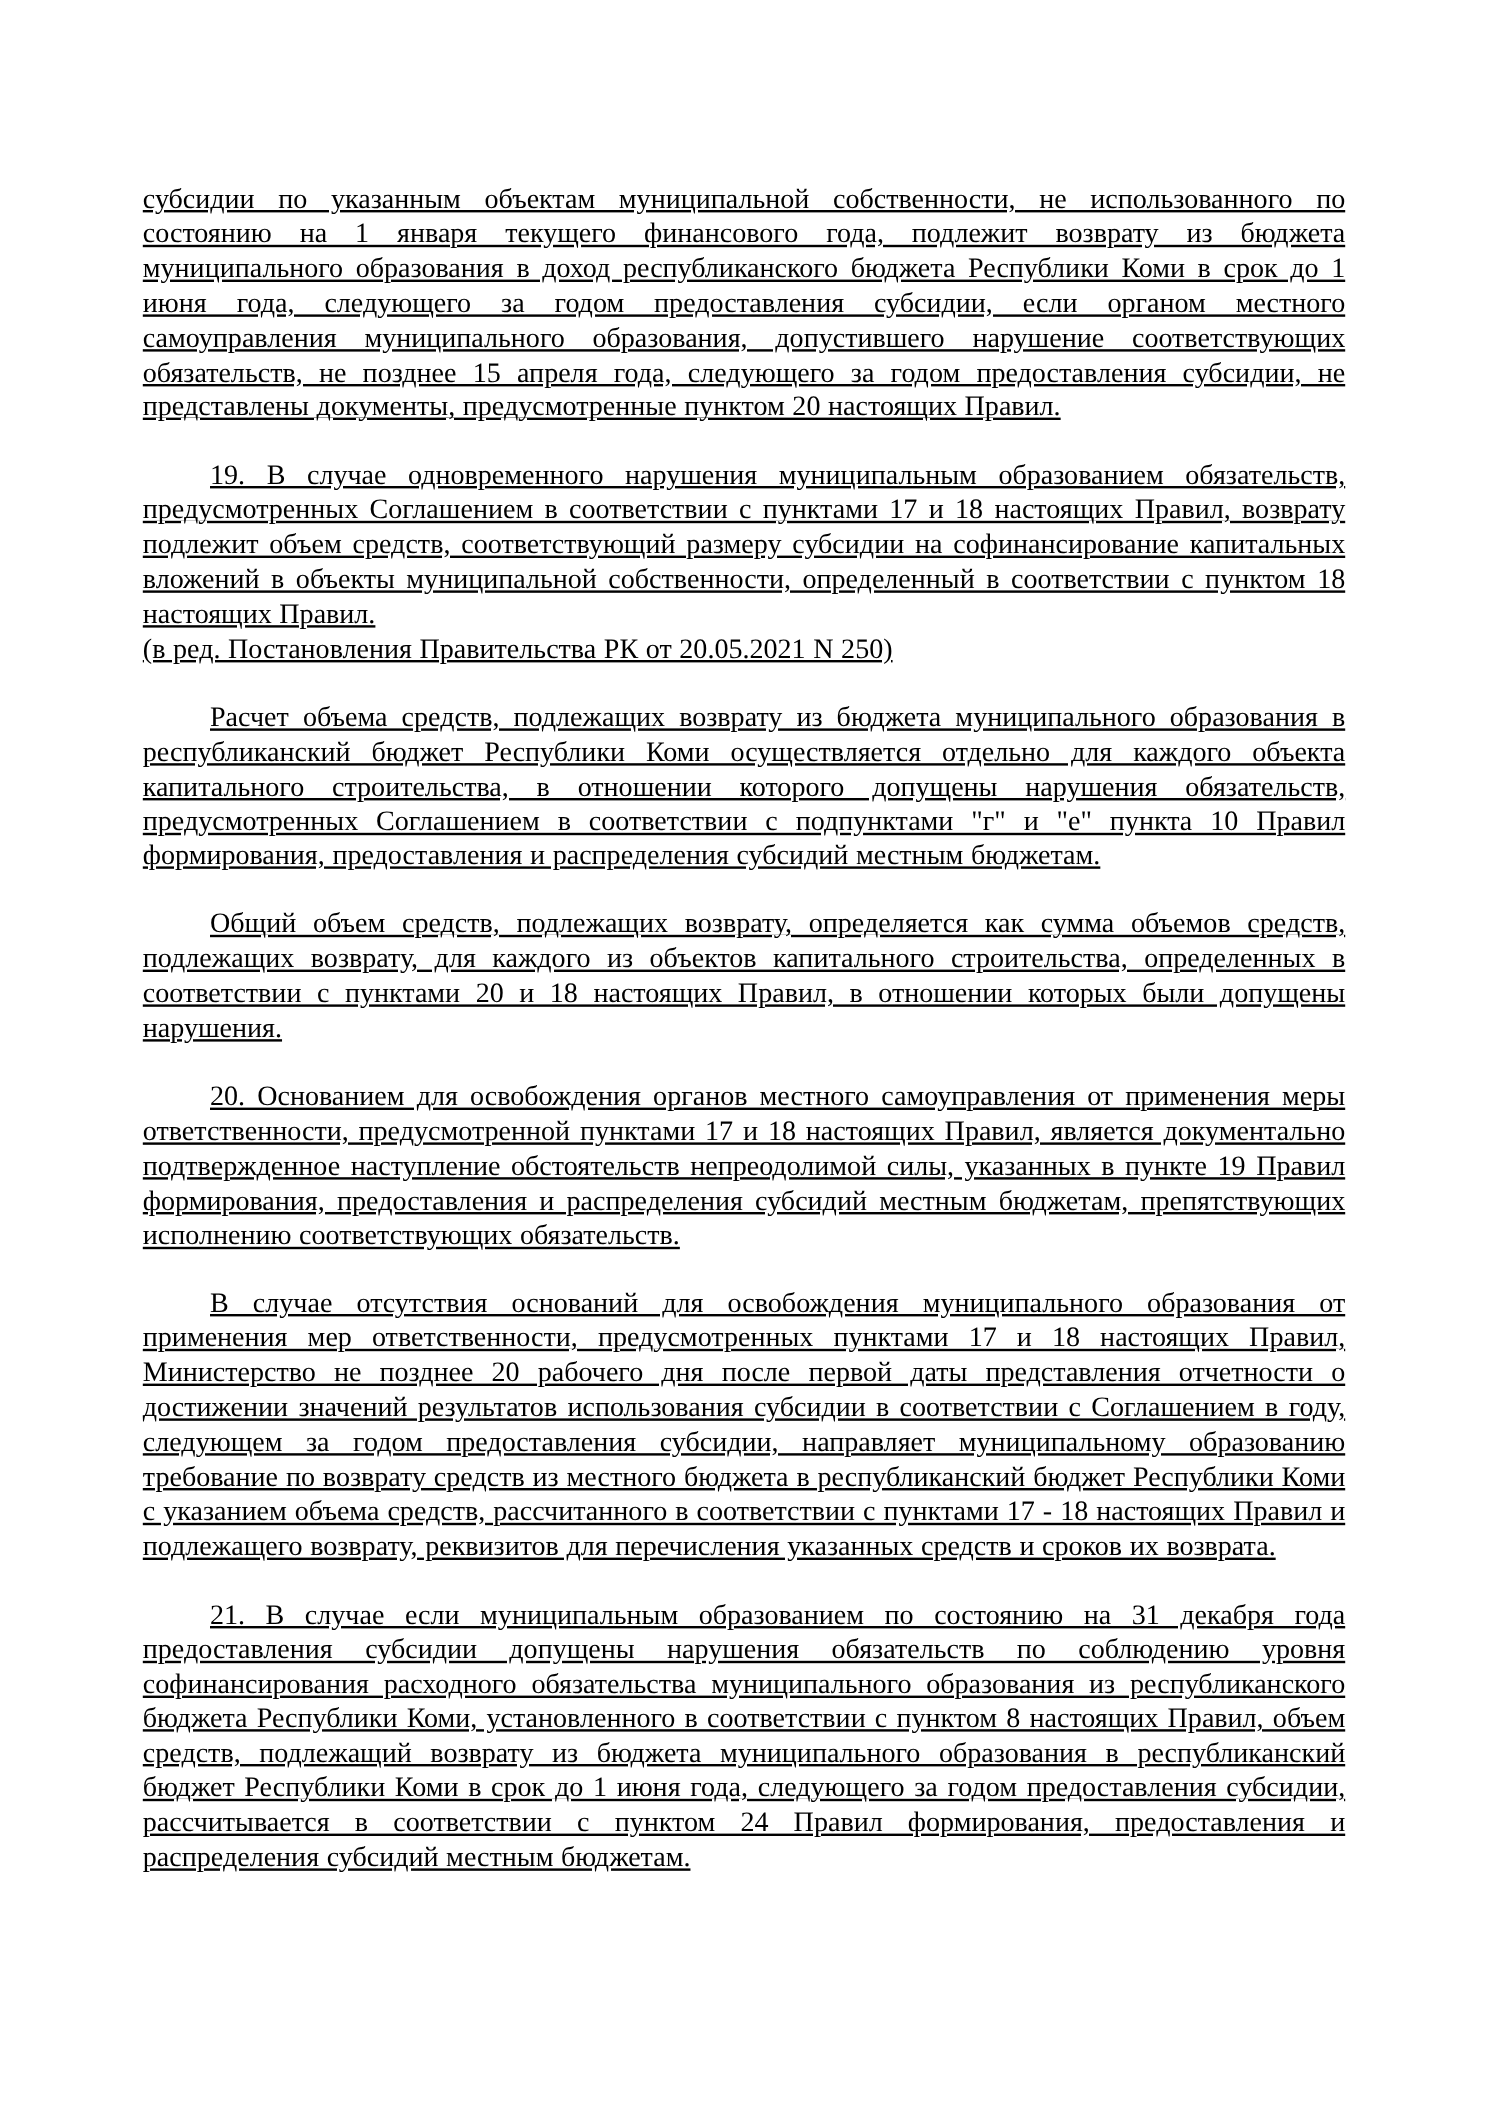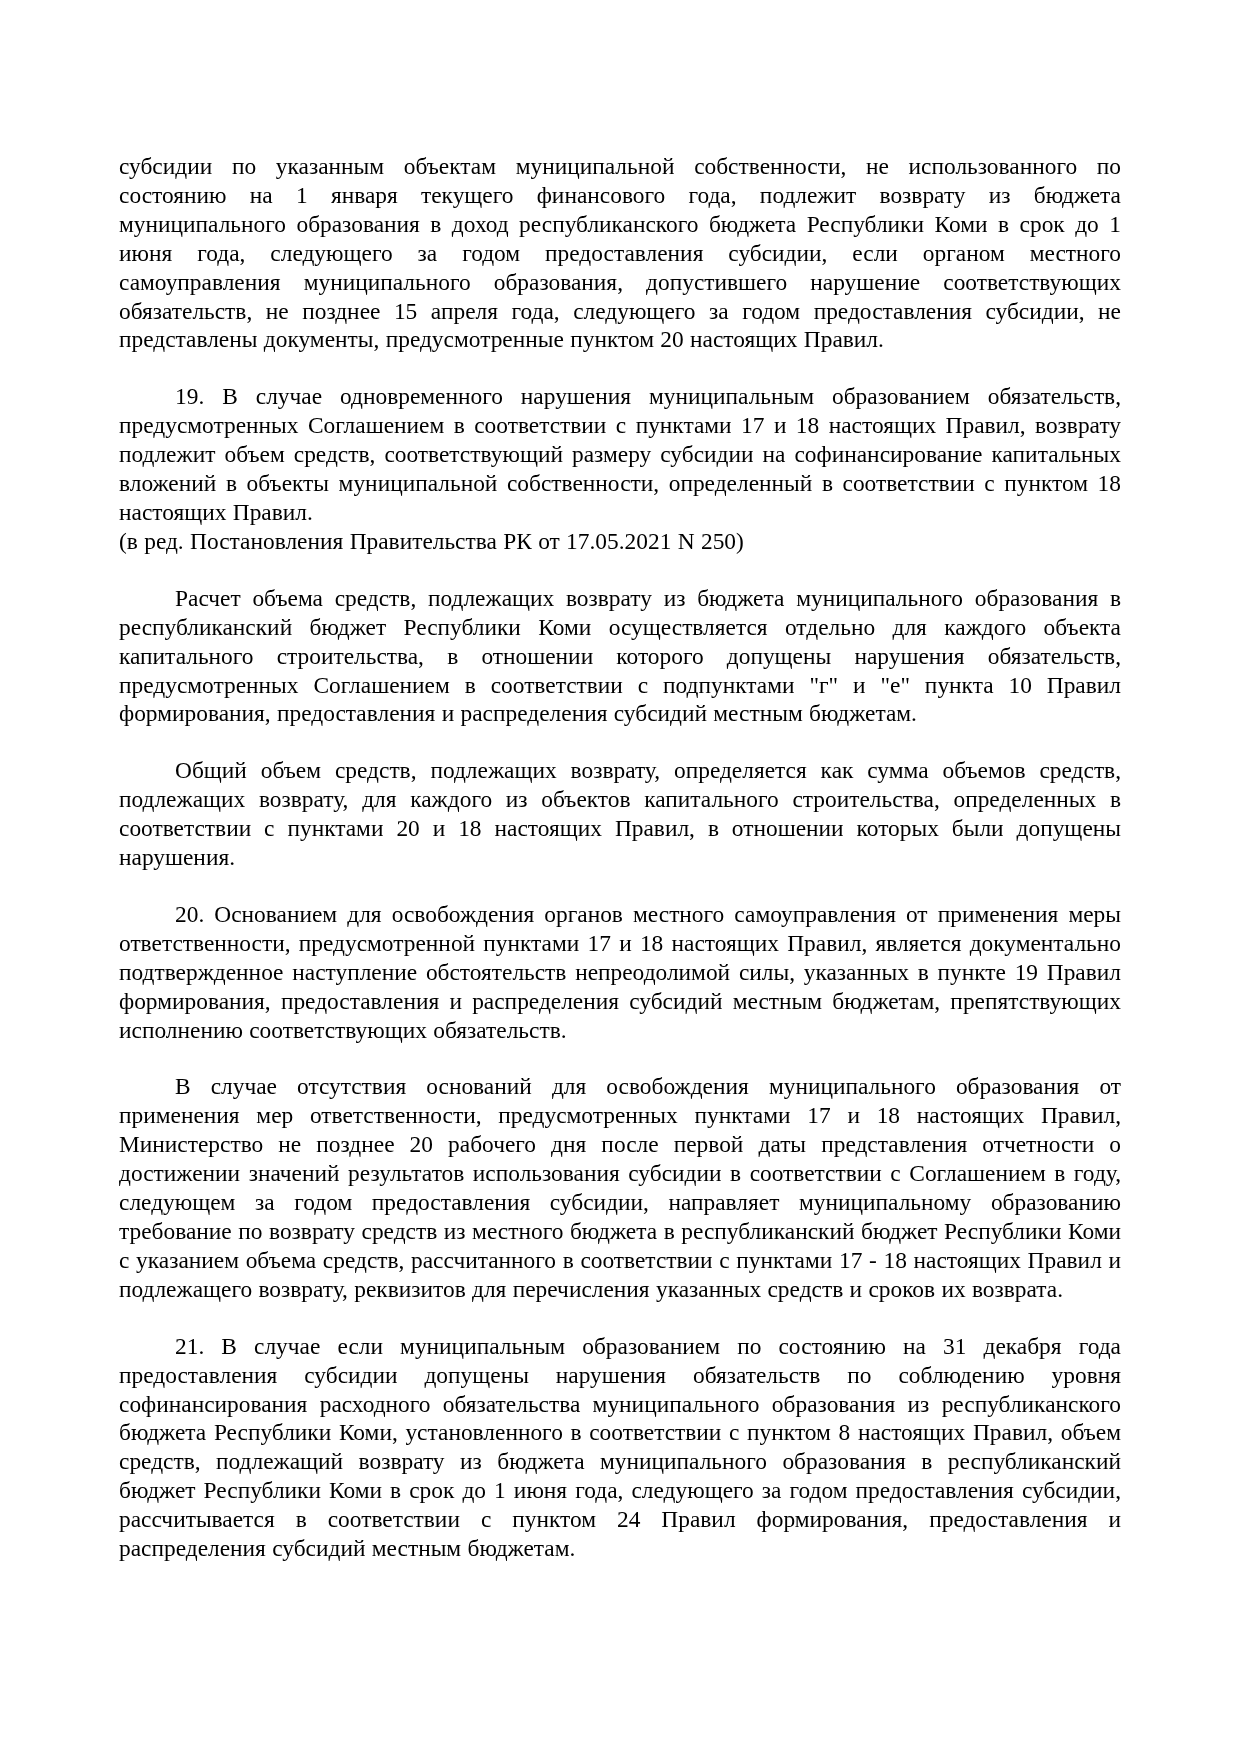--- a/index.html
+++ b/index.html
@@ -20,37 +20,38 @@
       left: 119px;
       top: 152px;
       width: 1002px;
     }
     .para {
       font-size: 23.4px;
       line-height: 28.9px;
       text-align: justify;
       margin: 0 0 28px 0;
       word-spacing: 0.5px;
+      text-decoration: underline;
     }
     .para.indent {
       text-indent: 56px;
     }
     .para.no-gap {
       margin-bottom: 0;
     }
     .para.note {
       text-indent: 0;
       text-align: left;
     }
   </style>
 </head>
 <body>
 
 <div class="page">
   <p class="para">субсидии по указанным объектам муниципальной собственности, не использованного по состоянию на 1 января текущего финансового года, подлежит возврату из бюджета муниципального образования в доход республиканского бюджета Республики Коми в срок до 1 июня года, следующего за годом предоставления субсидии, если органом местного самоуправления муниципального образования, допустившего нарушение соответствующих обязательств, не позднее 15 апреля года, следующего за годом предоставления субсидии, не представлены документы, предусмотренные пунктом 20 настоящих Правил.</p>
   <p class="para indent no-gap">19. В случае одновременного нарушения муниципальным образованием обязательств, предусмотренных Соглашением в соответствии с пунктами 17 и 18 настоящих Правил, возврату подлежит объем средств, соответствующий размеру субсидии на софинансирование капитальных вложений в объекты муниципальной собственности, определенный в соответствии с пунктом 18 настоящих Правил.</p>
-  <p class="para note">(в ред. Постановления Правительства РК от 17.05.2021 N 250)</p>
+  <p class="para note">(в ред. Постановления Правительства РК от 20.05.2021 N 250)</p>
   <p class="para indent">Расчет объема средств, подлежащих возврату из бюджета муниципального образования в республиканский бюджет Республики Коми осуществляется отдельно для каждого объекта капитального строительства, в отношении которого допущены нарушения обязательств, предусмотренных Соглашением в соответствии с подпунктами "г" и "е" пункта 10 Правил формирования, предоставления и распределения субсидий местным бюджетам.</p>
   <p class="para indent">Общий объем средств, подлежащих возврату, определяется как сумма объемов средств, подлежащих возврату, для каждого из объектов капитального строительства, определенных в соответствии с пунктами 20 и 18 настоящих Правил, в отношении которых были допущены нарушения.</p>
   <p class="para indent">20. Основанием для освобождения органов местного самоуправления от применения меры ответственности, предусмотренной пунктами 17 и 18 настоящих Правил, является документально подтвержденное наступление обстоятельств непреодолимой силы, указанных в пункте 19 Правил формирования, предоставления и распределения субсидий местным бюджетам, препятствующих исполнению соответствующих обязательств.</p>
   <p class="para indent">В случае отсутствия оснований для освобождения муниципального образования от применения мер ответственности, предусмотренных пунктами 17 и 18 настоящих Правил, Министерство не позднее 20 рабочего дня после первой даты представления отчетности о достижении значений результатов использования субсидии в соответствии с Соглашением в году, следующем за годом предоставления субсидии, направляет муниципальному образованию требование по возврату средств из местного бюджета в республиканский бюджет Республики Коми с указанием объема средств, рассчитанного в соответствии с пунктами 17 - 18 настоящих Правил и подлежащего возврату, реквизитов для перечисления указанных средств и сроков их возврата.</p>
   <p class="para indent">21. В случае если муниципальным образованием по состоянию на 31 декабря года предоставления субсидии допущены нарушения обязательств по соблюдению уровня софинансирования расходного обязательства муниципального образования из республиканского бюджета Республики Коми, установленного в соответствии с пунктом 8 настоящих Правил, объем средств, подлежащий возврату из бюджета муниципального образования в республиканский бюджет Республики Коми в срок до 1 июня года, следующего за годом предоставления субсидии, рассчитывается в соответствии с пунктом 24 Правил формирования, предоставления и распределения субсидий местным бюджетам.</p>
 </div>
 
 </body></html>

